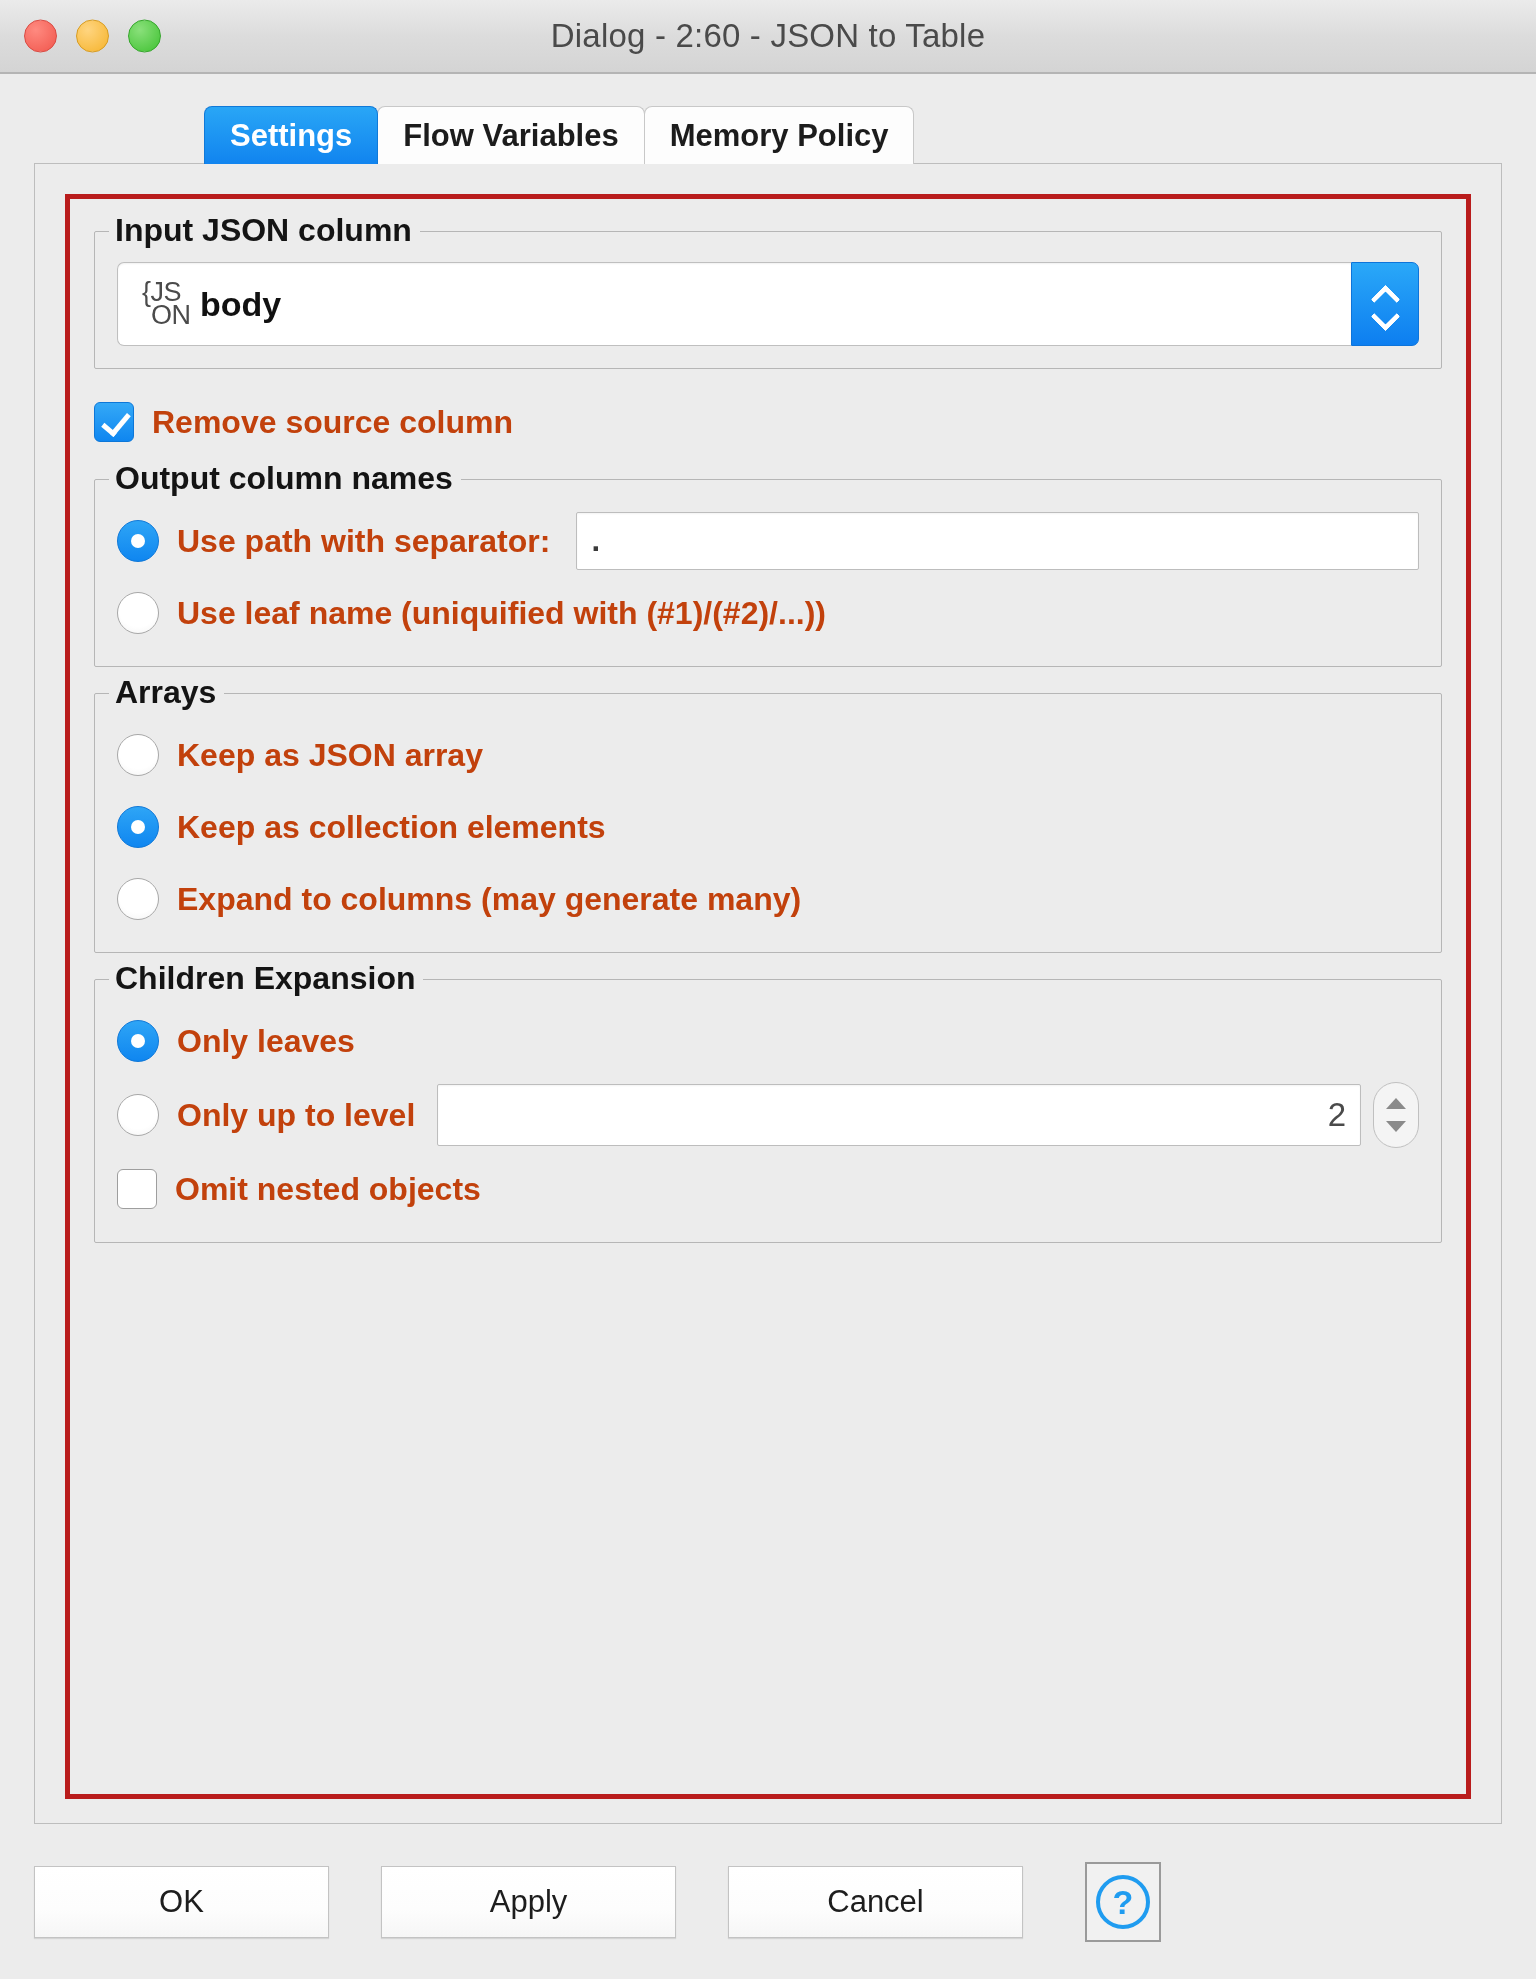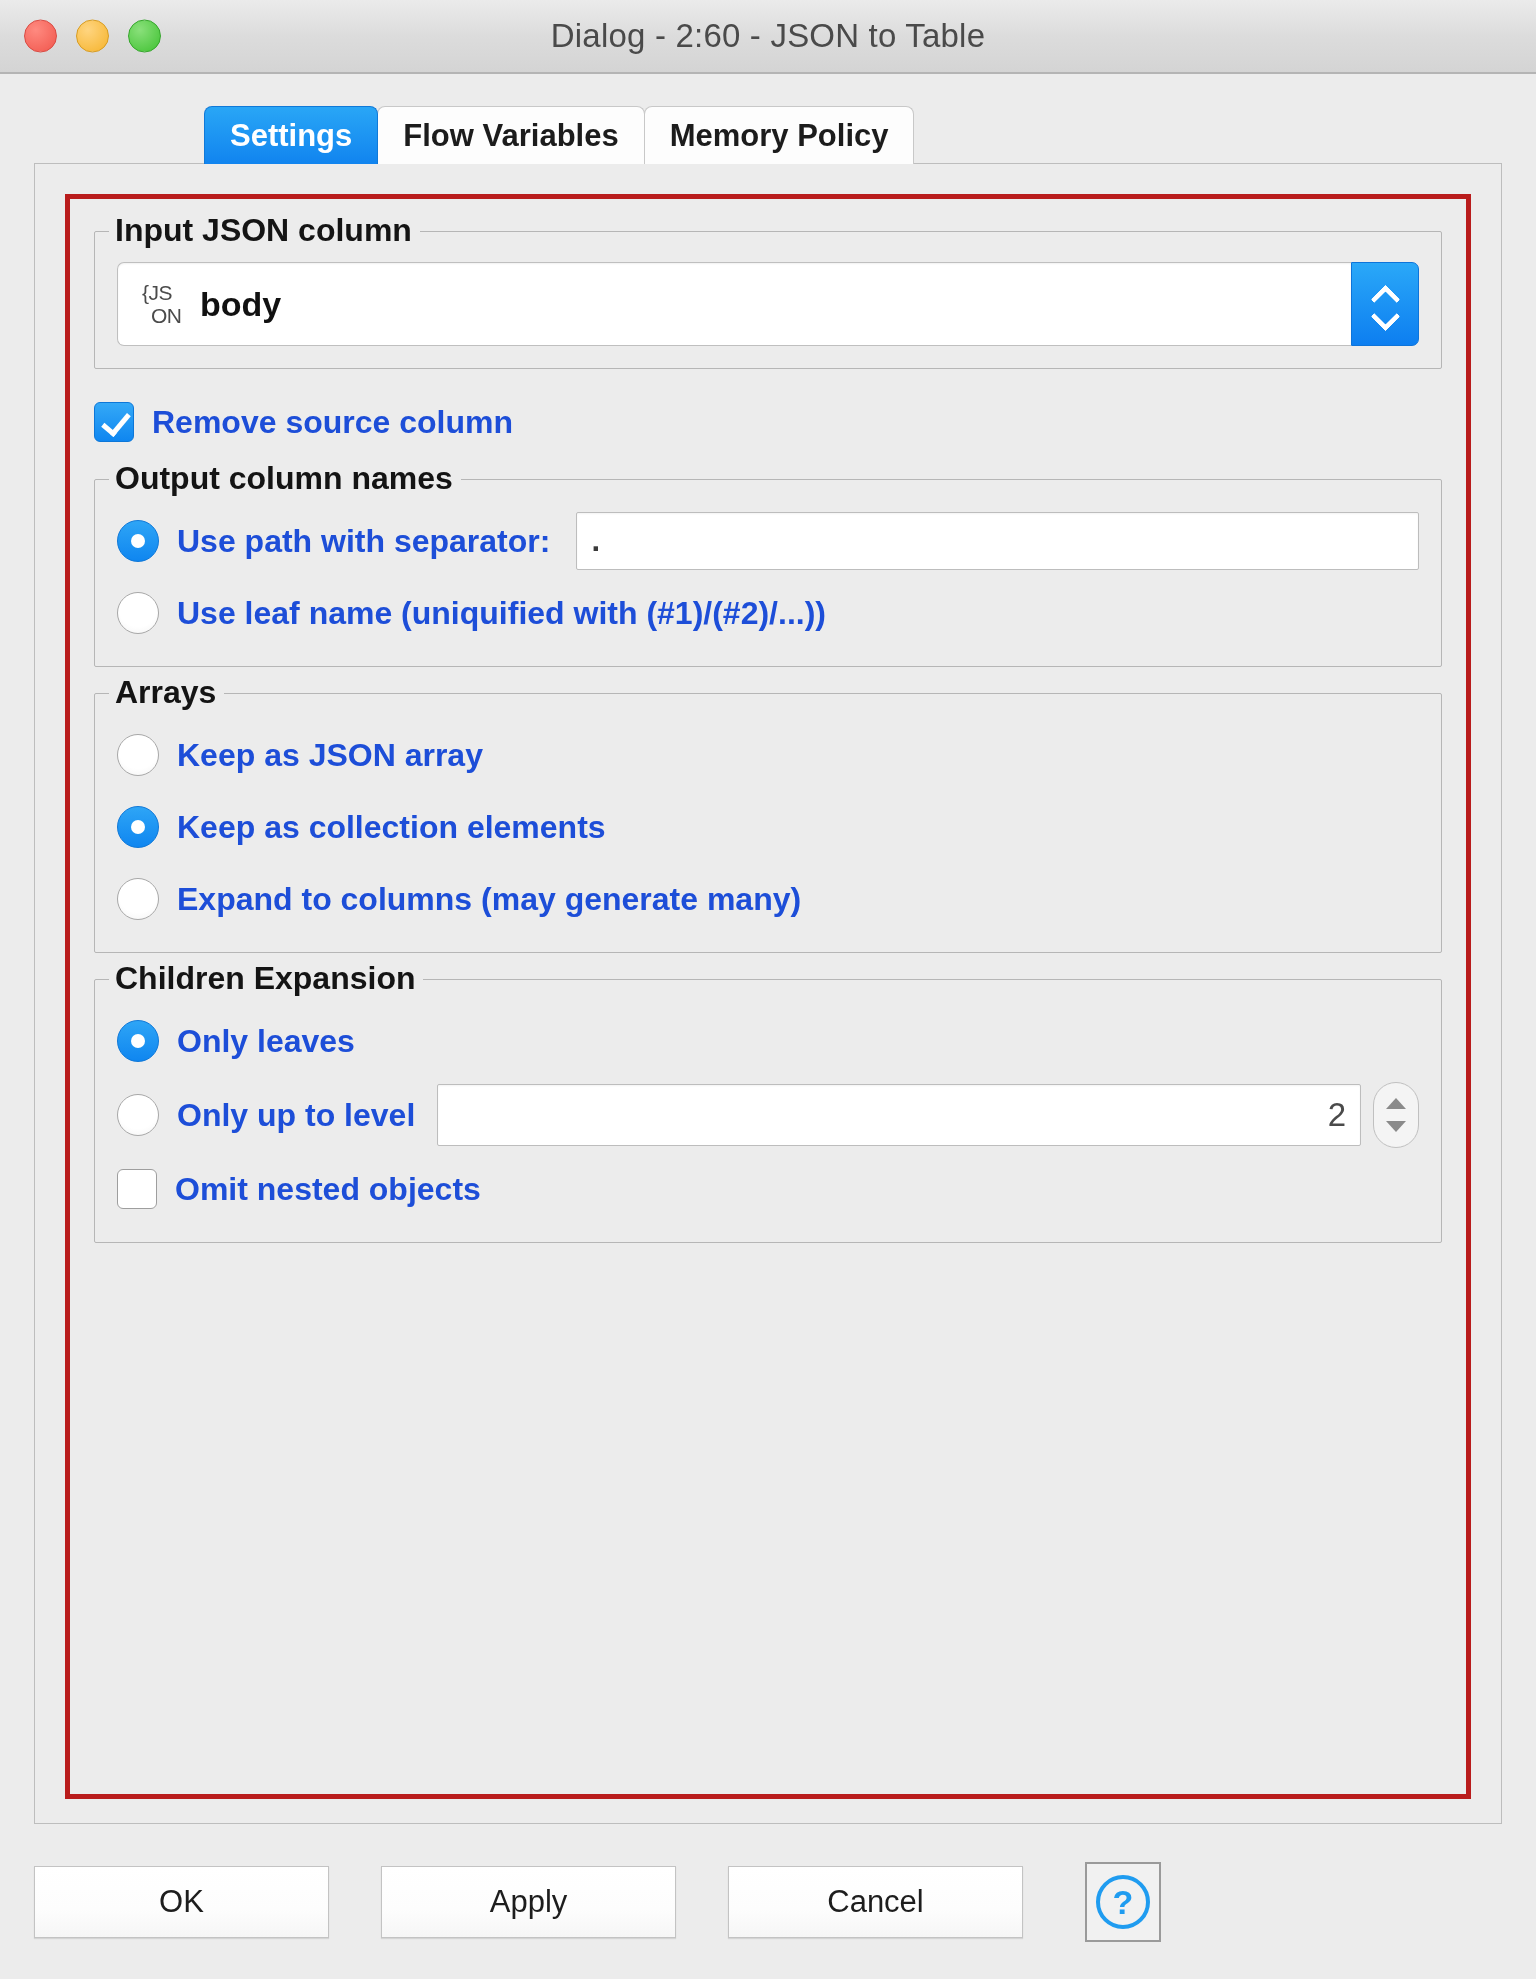--- a/index.html
+++ b/index.html
@@ -171,21 +171,21 @@
     border: 1px solid #bfbfbf;
     border-right: none;
     border-radius: 7px 0 0 7px;
     padding-left: 24px;
     box-sizing: border-box;
     box-shadow: inset 0 1px 2px rgba(0,0,0,0.06);
   }
   .json-icon {
     display: inline-block;
     width: 58px;
-    font-size: 21px;
+    font-size: 27px;
     line-height: 23px;
     color: #4b4b4b;
     font-family: "Liberation Sans", sans-serif;
     letter-spacing: -0.5px;
     flex: 0 0 auto;
   }
   .json-icon .l1 { display: block; }
   .json-icon .l2 { display: block; padding-left: 9px; }
   .combo-value {
     font-size: 34px;
@@ -282,21 +282,21 @@
     height: 14px;
     margin-left: -7px;
     margin-top: -7px;
     border-radius: 50%;
     background: #ffffff;
   }
 
   .opt-label {
     font-size: 32px;
     font-weight: bold;
-    color: #1d4ed8;
+    color: #c2410c;
     white-space: nowrap;
   }
 
   
   .textfield {
     background: #ffffff;
     border: 1px solid #bdbdbd;
     border-radius: 2px;
     box-sizing: border-box;
     font-size: 31px;

